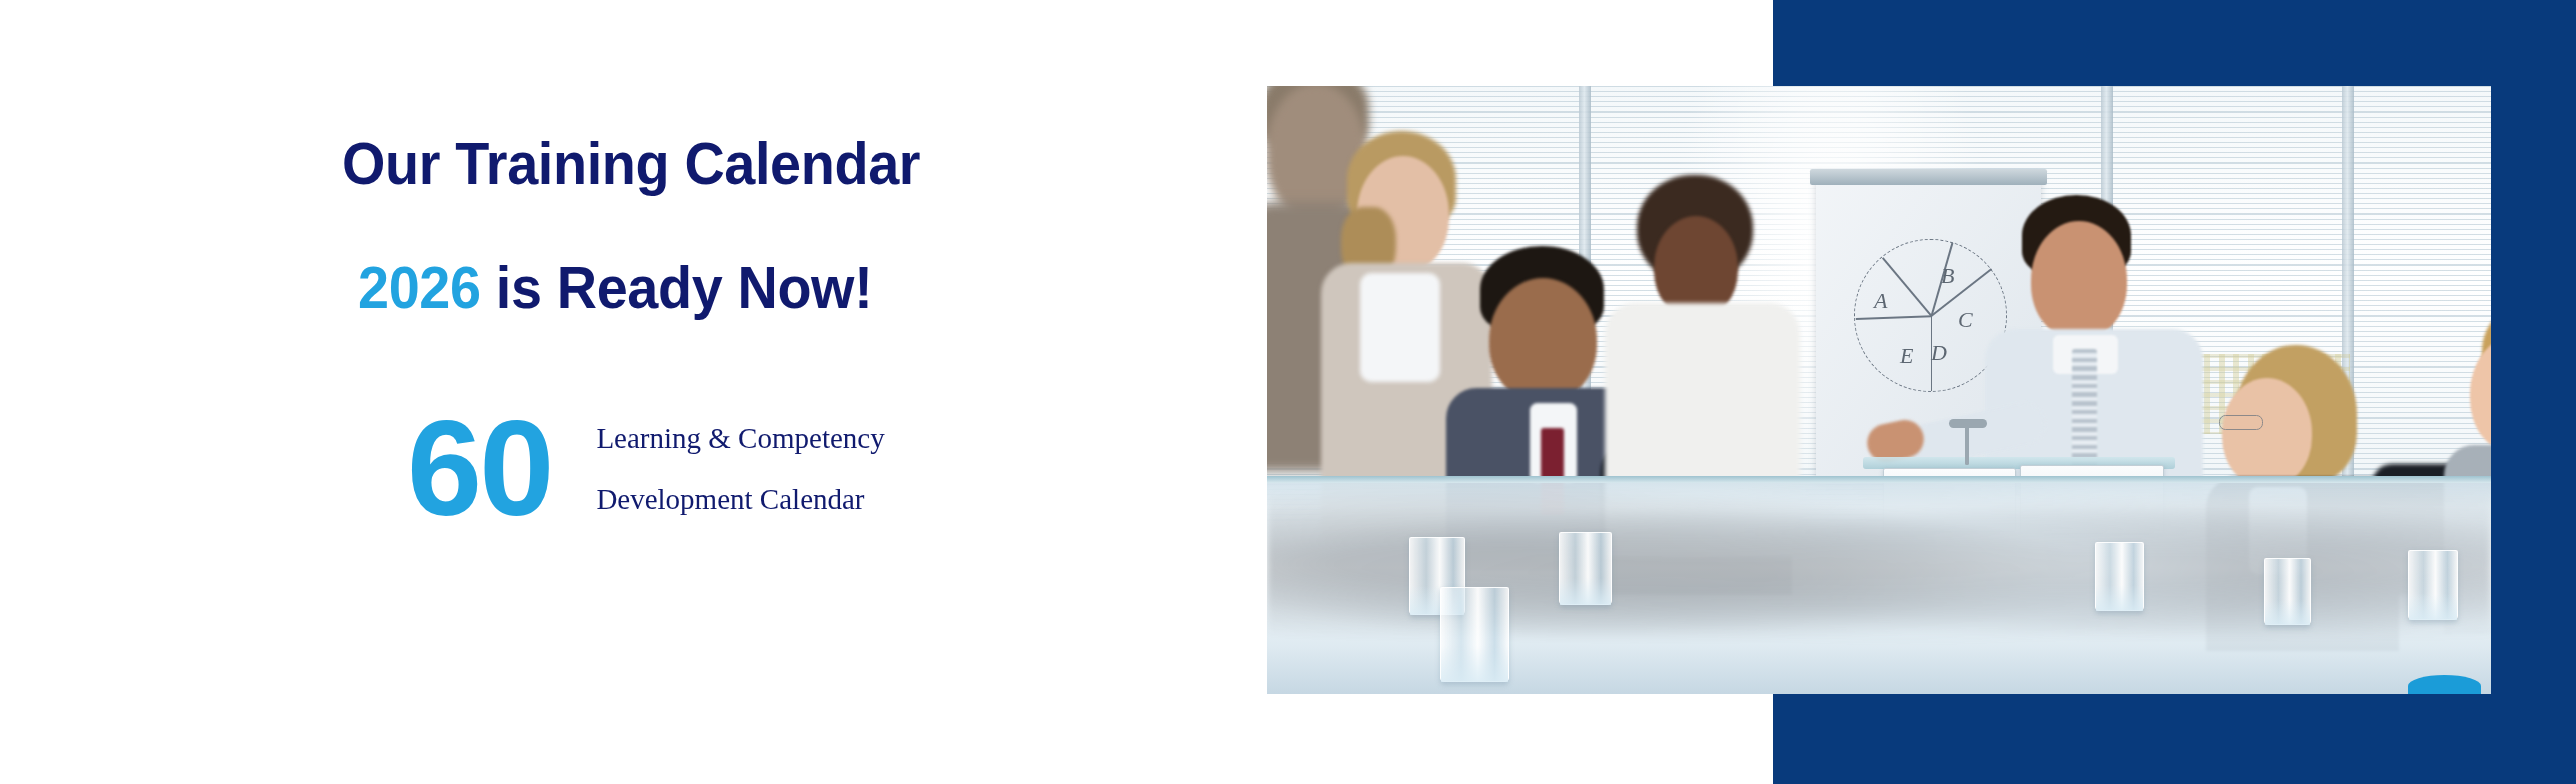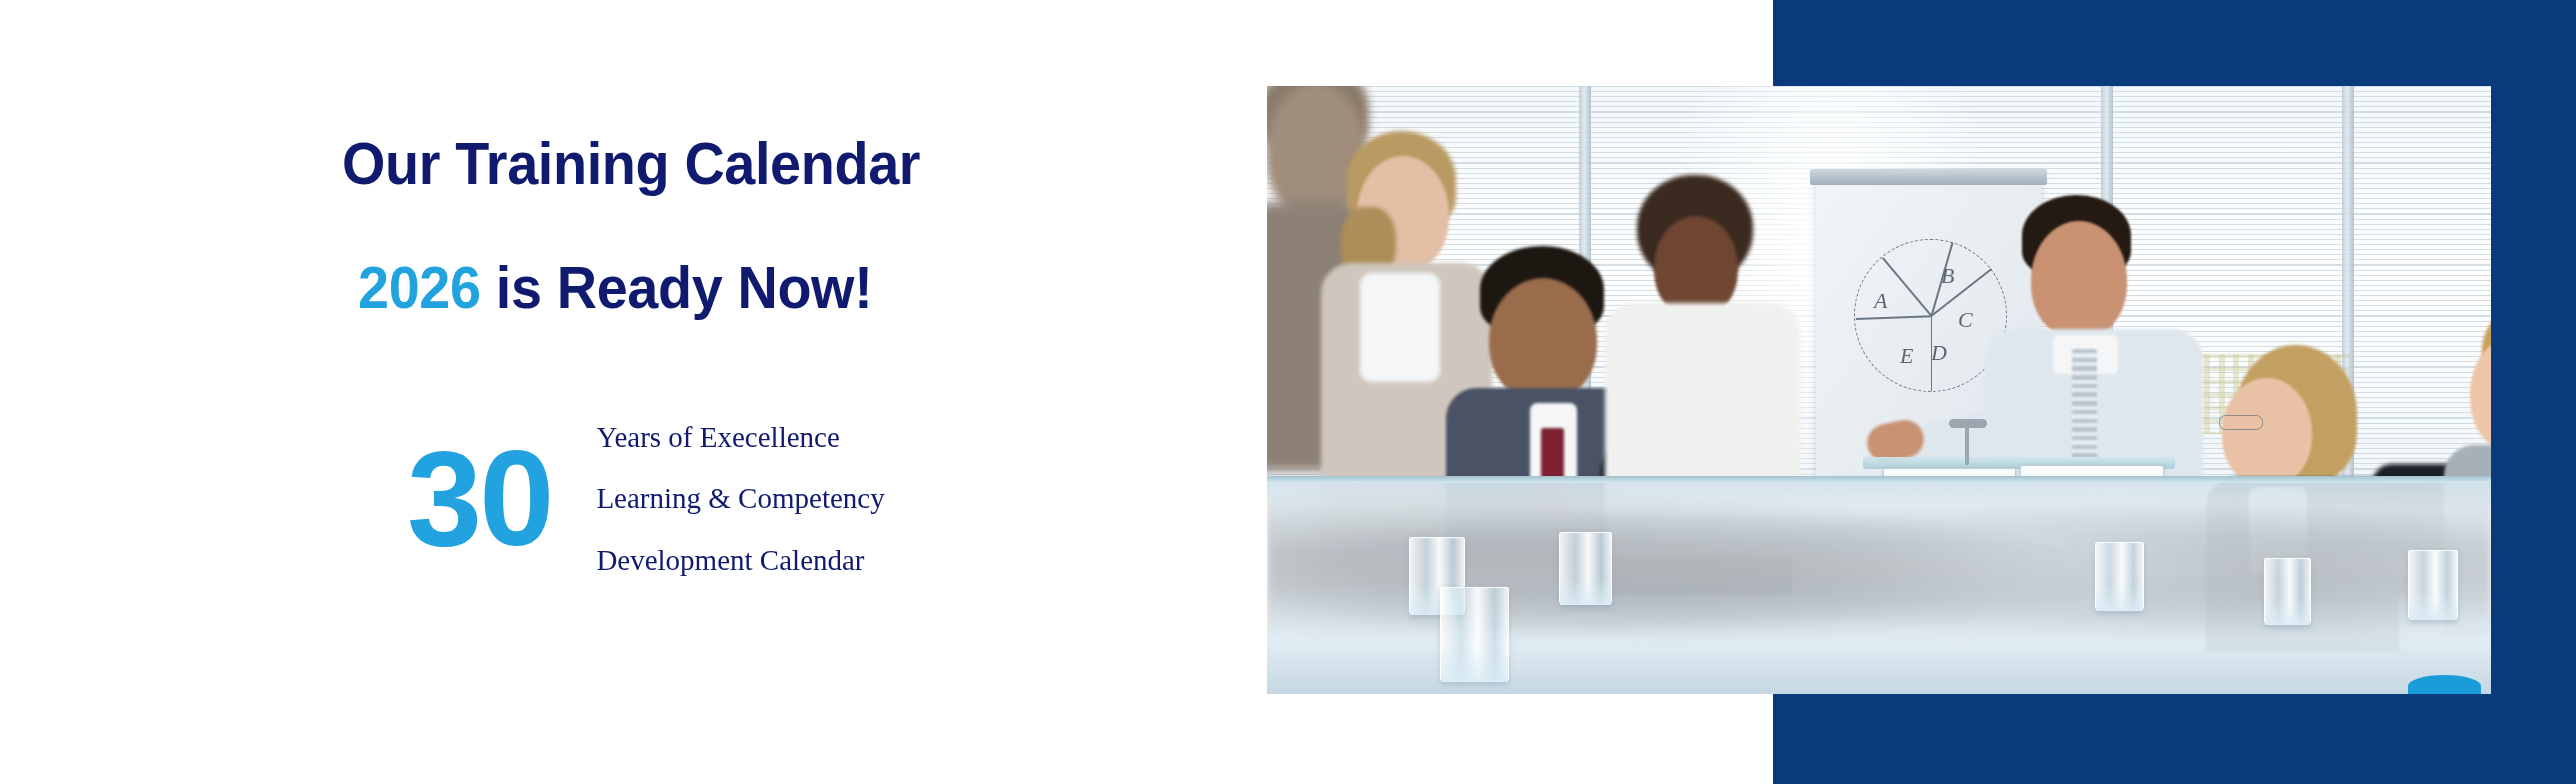--- a/index.html
+++ b/index.html
@@ -300,22 +300,21 @@
       <div class="teal-chip" style="left:1141px;bottom:-2.9px;width:73px;height:22px;background:#1b9cd8;filter:blur(0.7px)"></div>
 
     </div>
   </div>
 
   <div class="headline">Our Training Calendar</div>
 
   <div class="subline"><span class="year">2026</span><span> is Ready Now!</span></div>
 
   <div class="years-block">
-    <div class="big30">30</div>
+    <div class="big30">60</div>
     <div class="years-lines">
-      <div>Years of Execellence</div>
       <div>Learning &amp; Competency</div>
       <div>Development Calendar</div>
     </div>
   </div>
 
 </div>
 
 
 </body></html>

